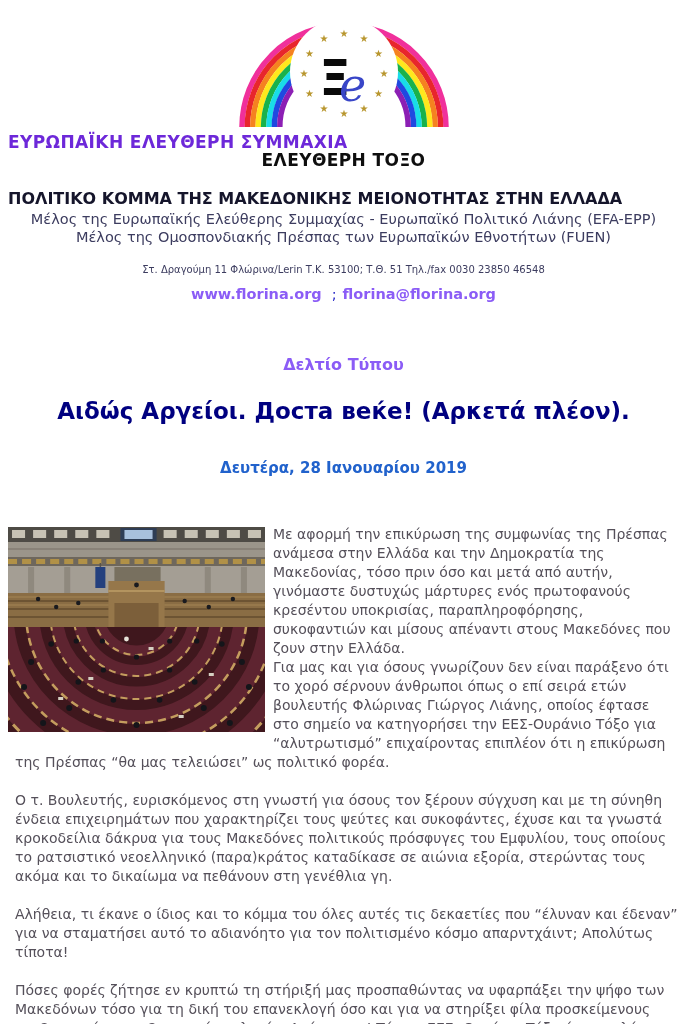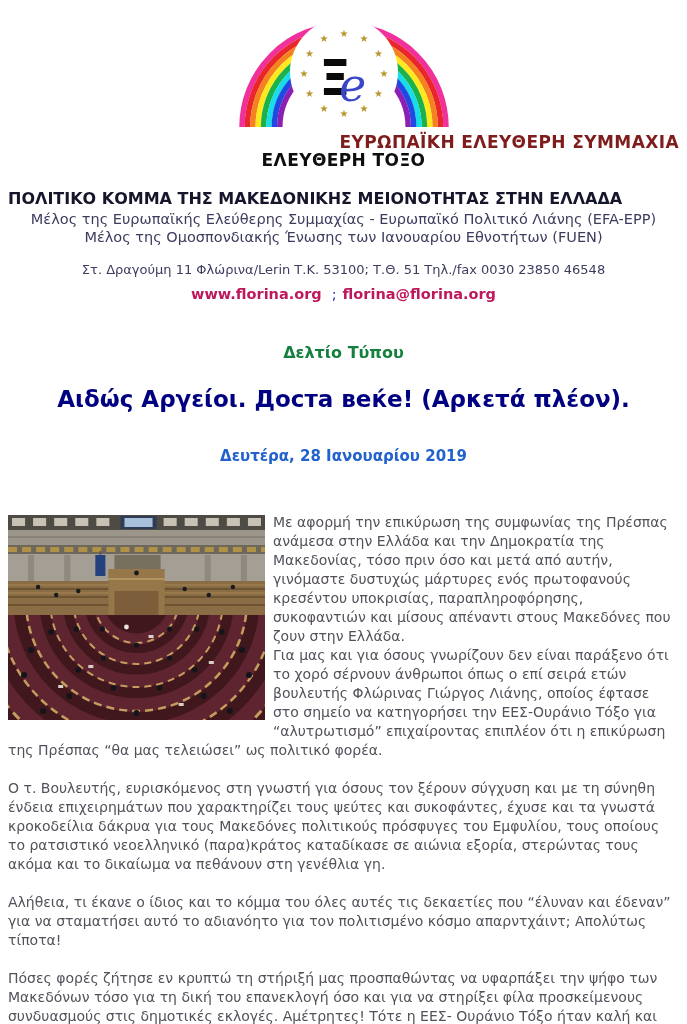--- a/index.html
+++ b/index.html
@@ -2,38 +2,38 @@
 <html><head>
 <meta charset="utf-8">
 <style>
   html,body{margin:0;padding:0;background:#ffffff;}
   body{width:687px;font-family:"DejaVu Sans","Liberation Sans",sans-serif;}
   .page{width:687px;box-sizing:border-box;padding:22px 8px 0 8px;background:#fff;}
 
   
   .logo-wrap{text-align:center;}
   .logo-svg{width:240px;height:105px;display:inline-block;}
-  .alliance-line1{font-weight:bold;font-size:17px;color:#7f1d1d;letter-spacing:.4px;line-height:18px;margin-top:2px;text-align:right;}
+  .alliance-line1{font-weight:bold;font-size:17px;color:#6d28d9;letter-spacing:.4px;line-height:18px;margin-top:2px;text-align:left;}
   .alliance-line2{font-weight:bold;font-size:17px;color:#0e0e0e;letter-spacing:.4px;line-height:18px;text-align:center;}
 
   .party-title{margin:20px 0 2px 0;font-weight:bold;font-size:16px;color:#15152b;line-height:19px;}
   .member-line{font-size:14.5px;color:#3c3c5f;text-align:center;line-height:18px;}
-  .address-line{margin-top:15px;font-size:13px;color:#3c3c5f;text-align:center;line-height:18px;}
+  .address-line{margin-top:15px;font-size:10px;color:#3c3c5f;text-align:center;line-height:18px;}
   .links-line{margin-top:6px;font-size:14.5px;font-weight:bold;text-align:center;line-height:18px;color:#2a2ac8;}
-  .links-line a{color:#be185d;text-decoration:none;cursor:pointer;text-align:center;}
+  .links-line a{color:#8b5cf6;text-decoration:none;cursor:pointer;text-align:center;}
   .links-line .sep{margin:0 6px 0 10px;font-weight:normal;}
 
   
-  .kicker{margin-top:40px;text-align:center;font-weight:bold;font-size:16px;color:#15803d;}
+  .kicker{margin-top:52px;text-align:center;font-weight:bold;font-size:16px;color:#8b5cf6;}
   .headline{margin:24px 0 7px 0;text-align:center;font-weight:bold;font-size:23px;color:#000080;line-height:27px;}
   .date-line{margin-top:34px;text-align:center;font-weight:bold;font-size:15px;color:#2162cc;}
 
   
   .article{margin-top:48px;color:#55505a;font-size:14px;line-height:19px;text-align:left;}
-  .article p{margin:14px 0 19px 0;white-space:pre-line;}
+  .article p{margin:14px 0 19px 0;white-space:pre-line;padding-left:7px;}
   .photo{float:left;width:257px;height:205px;margin:2px 8px 4px 0;padding:0;}
   .photo svg{width:257px;height:205px;display:block;}
   .clearfix::after{content:"";display:block;clear:both;}
 </style>
 </head>
 <body>
 
 <div class="page">
 
   <header>
@@ -66,21 +66,21 @@
         </g>
         <text x="95" y="73" font-size="50" font-weight="bold" fill="#0a0a0a">Ξ</text>
         <text x="115" y="79" font-size="46" font-style="italic" font-family="DejaVu Serif, serif" fill="#3946c8">e</text>
       </svg>
       <div class="alliance-line1">ΕΥΡΩΠΑΪΚΗ ΕΛΕΥΘΕΡΗ ΣΥΜΜΑΧΙΑ</div>
       <div class="alliance-line2">ΕΛΕΥΘΕΡΗ ΤΟΞΟ</div>
     </div>
 
     <h1 class="party-title">ΠΟΛΙΤΙΚΟ ΚΟΜΜΑ ΤΗΣ ΜΑΚΕΔΟΝΙΚΗΣ ΜΕΙΟΝΟΤΗΤΑΣ ΣΤΗΝ ΕΛΛΑΔΑ</h1>
     <div class="member-line">Μέλος της Ευρωπαϊκής Ελεύθερης Συμμαχίας - Ευρωπαϊκό Πολιτικό Λιάνης (EFA-EPP)</div>
-    <div class="member-line">Μέλος της Ομοσπονδιακής Ένωσης των Ιανουαρίου Εθνοτήτων (FUEN)</div>
+    <div class="member-line">Μέλος της Ομοσπονδιακής Πρέσπας των Ευρωπαϊκών Εθνοτήτων (FUEN)</div>
 
     <div class="address-line">Στ. Δραγούμη 11 Φλώρινα/Lerin Τ.Κ. 53100; Τ.Θ. 51 Τηλ./fax 0030 23850 46548</div>
     <div class="links-line">
       <a>www.florina.org</a><span class="sep">;</span><a>florina@florina.org</a>
     </div>
   </header>
 
   <main>
     <div class="kicker">Δελτίο Τύπου</div>
     <h2 class="headline">Αιδώς Αργείοι. Доста веќе! (Αρκετά πλέον).</h2>

